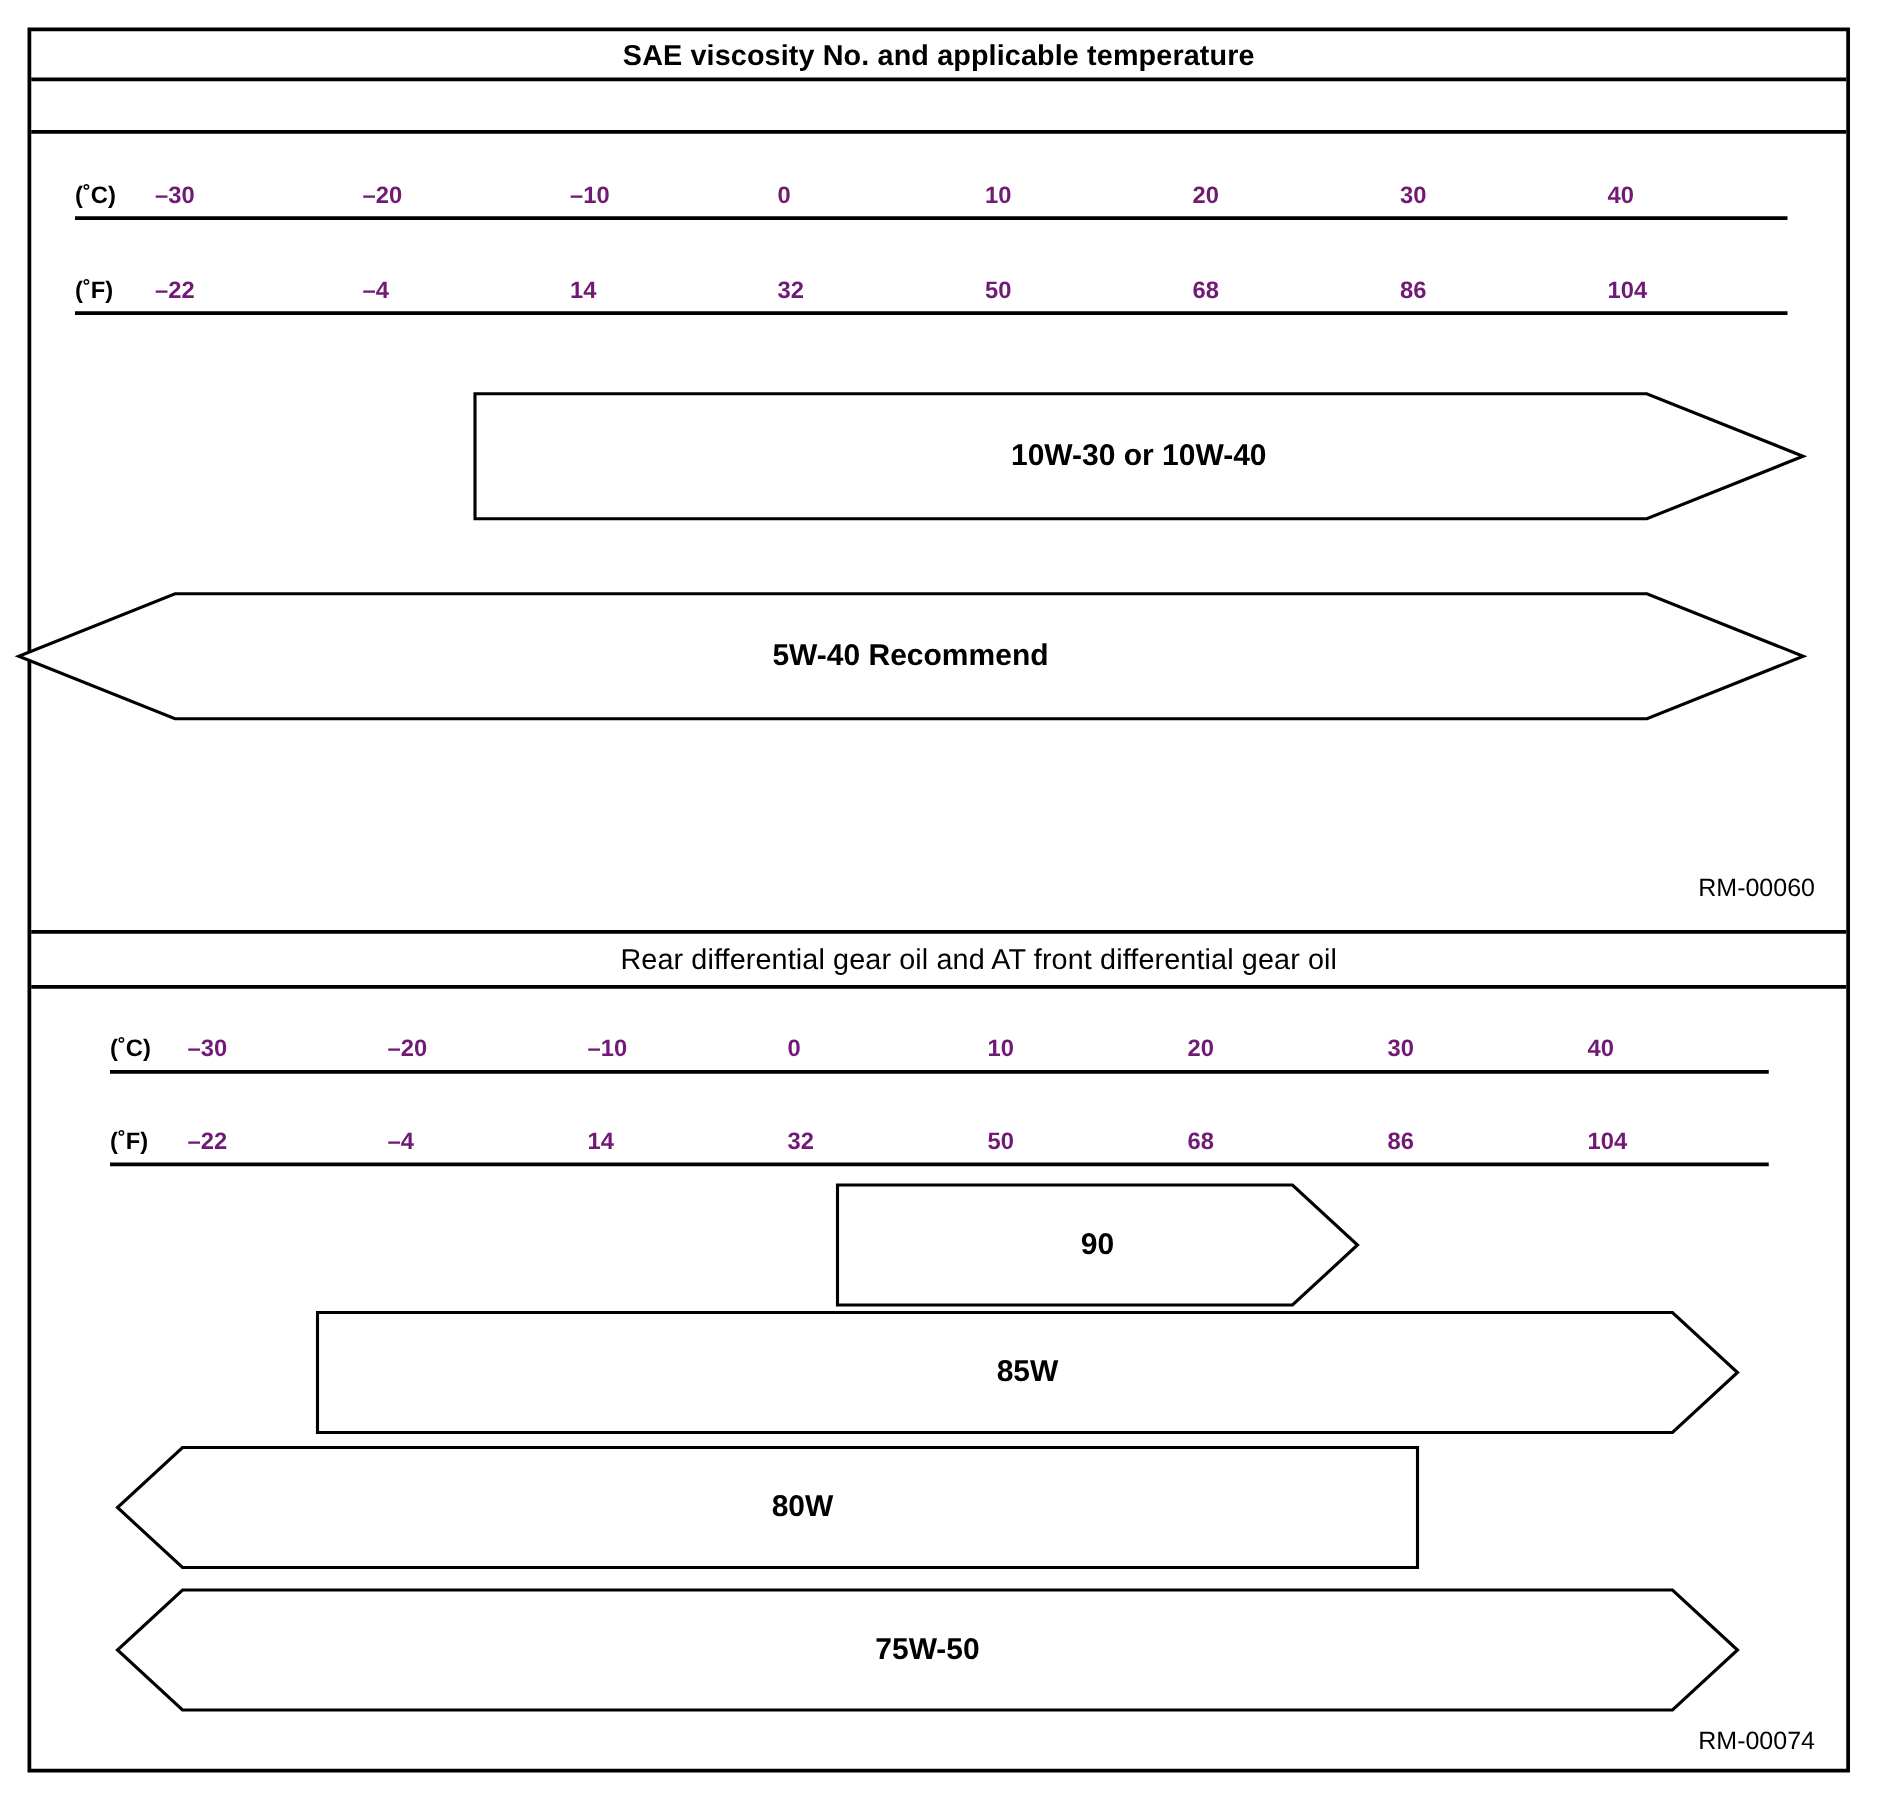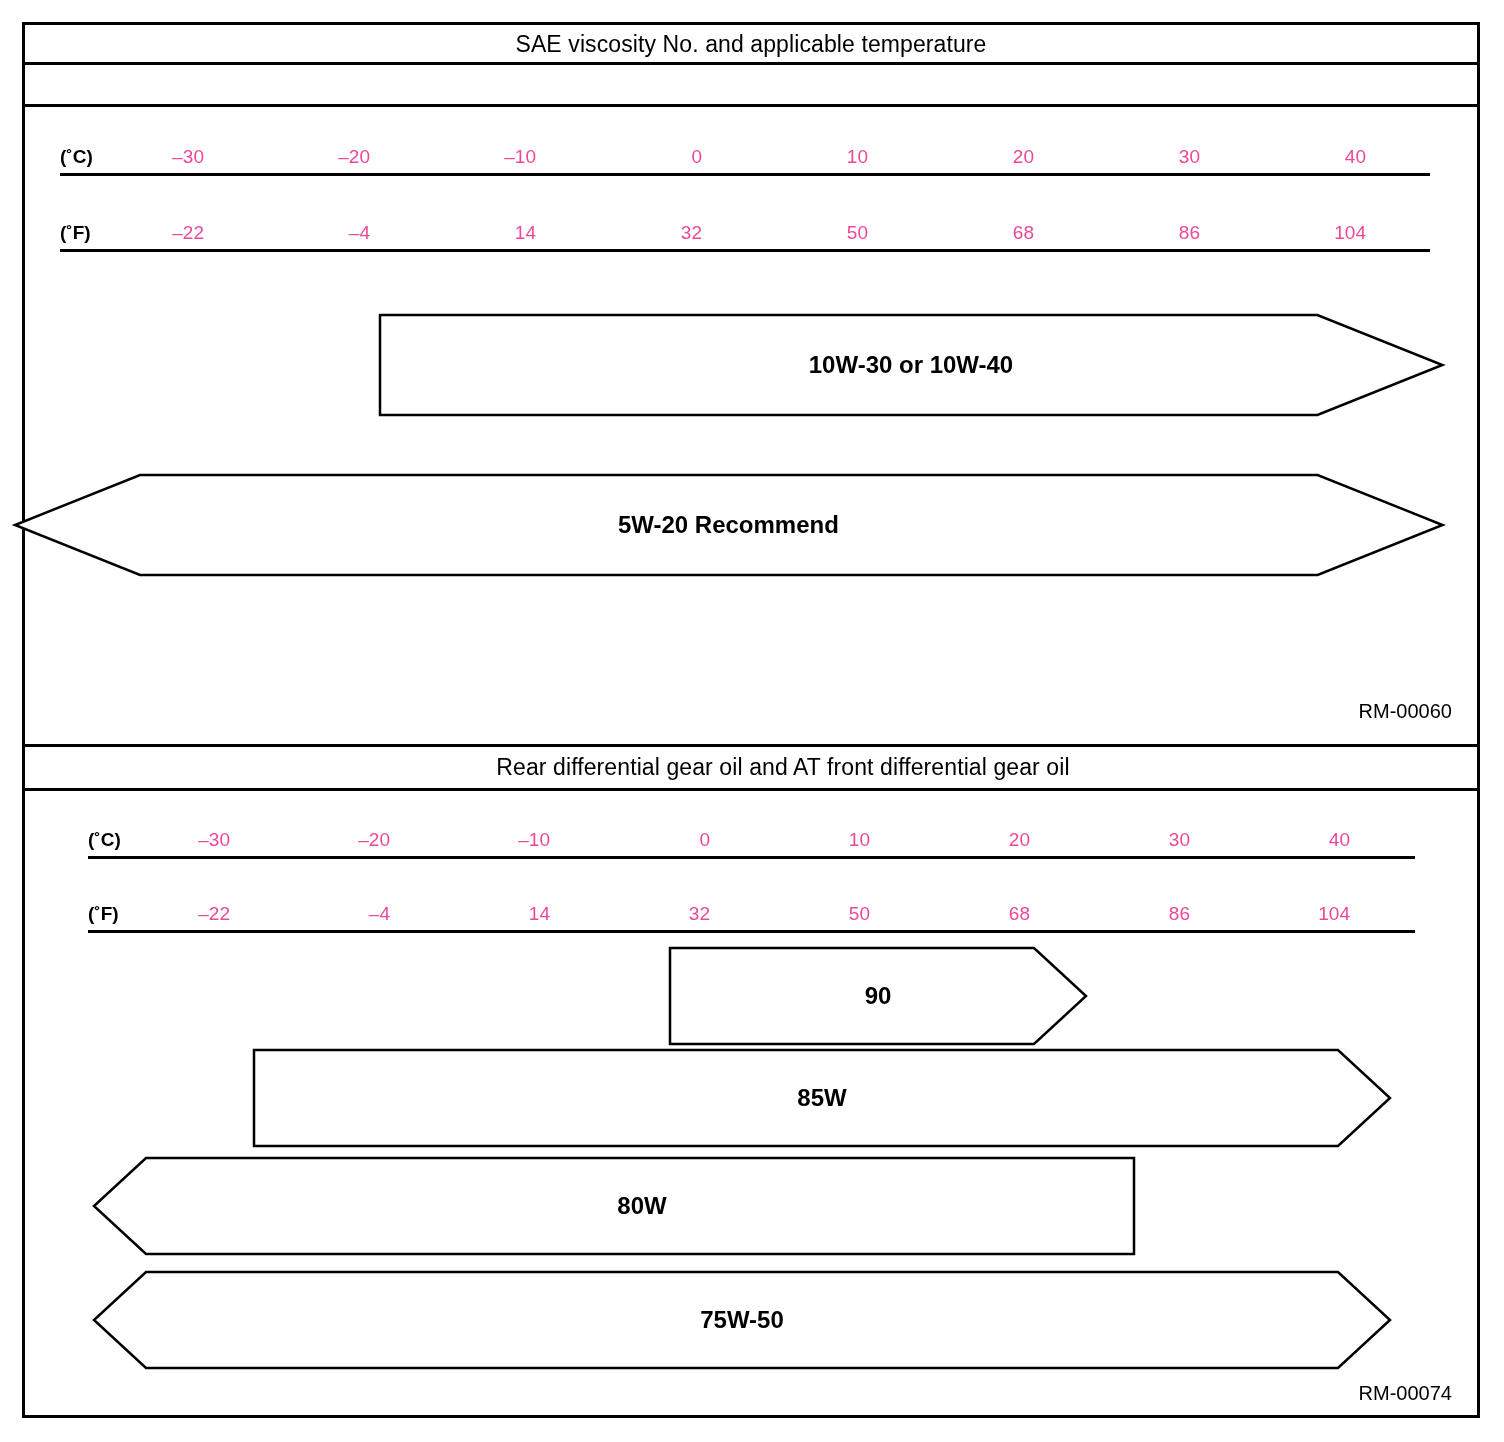--- a/index.html
+++ b/index.html
@@ -60,26 +60,26 @@
   .unit-label {
     position: absolute;
     font-size: 19px;
     font-weight: 700;
     white-space: nowrap;
     color: #000;
   }
   .tick-label {
     position: absolute;
     font-size: 19px;
-    font-weight: 400;
-    text-align: right;
+    font-weight: 700;
+    text-align: left;
     width: 80px;
     margin-left: -40px;
     white-space: nowrap;
-    color: #ec4899;
+    color: #701a75;
   }
   
   .bar-wrap { position: absolute; }
   .bar-wrap svg { display: block; }
   .bar-label {
     position: absolute;
     font-size: 24px;
     font-weight: 700;
     text-align: center;
     white-space: nowrap;
@@ -97,21 +97,21 @@
   }
 </style>
 </head>
 <body>
 
 <div id="page">
 
   <div class="outer-frame"></div>
 
   <div class="hrule thick" style="top:62px;"></div>
-  <div class="banner" style="top:31px;">SAE viscosity No. and applicable temperature</div>
+  <div class="banner" style="top:31px;font-weight:bold;">SAE viscosity No. and applicable temperature</div>
 
   <div class="hrule thick" style="top:104px;"></div>
 
   <div class="scale-block" id="p1-scale-c" style="left:60px; top:146px; width:1370px;">
     <div class="unit-label" style="left:0px; top:0px;">(˚C)</div>
     <div class="scale-line" style="top:27px; width:1370px;"></div>
   <div class="tick-label" style="left: 104px; top: 0px;">–30</div>
       <div class="tick-label" style="left: 270px; top: 0px;">–20</div>
       <div class="tick-label" style="left: 436px; top: 0px;">–10</div>
       <div class="tick-label" style="left: 602px; top: 0px;">0</div>
@@ -135,21 +135,21 @@
     </div>
 
   <div class="bar-wrap" id="p1-bars" style="left:0px; top:0px;">
       <svg width="1320.4" height="104" style="position: absolute; left: 250.8px; top: 313px;">
         <polygon points="129,2 1066.4,2 1191.4,52 1066.4,102 129,102" fill="#ffffff" stroke="#000000" stroke-width="2.5" stroke-linejoin="miter"></polygon>
       </svg>
       <div class="bar-label" style="left: 911px; top: 365px;">10W-30 or 10W-40</div>
       <svg width="1685.6000000000001" height="104" style="position: absolute; left: -114.4px; top: 473px;">
         <polygon points="254,2 1431.6000000000001,2 1556.6000000000001,52 1431.6000000000001,102 254,102 129,52" fill="#ffffff" stroke="#000000" stroke-width="2.5" stroke-linejoin="miter"></polygon>
       </svg>
-      <div class="bar-label" style="left: 728.4px; top: 525px;">5W-20 Recommend</div>
+      <div class="bar-label" style="left: 728.4px; top: 525px;">5W-40 Recommend</div>
     </div>
 
   <div class="ref-code" style="right:52px; top:700px;">RM-00060</div>
 
   <div class="hrule thick" style="top:744px;"></div>
   <div class="hrule thick" style="top:788px;"></div>
   <div class="banner" style="top:754px;padding-left:32px;">Rear differential gear oil and AT front differential gear oil</div>
 
   <div class="scale-block" id="p2-scale-c" style="left:88px; top:829px; width:1327px;">
     <div class="unit-label" style="left:0px; top:0px;">(˚C)</div>

